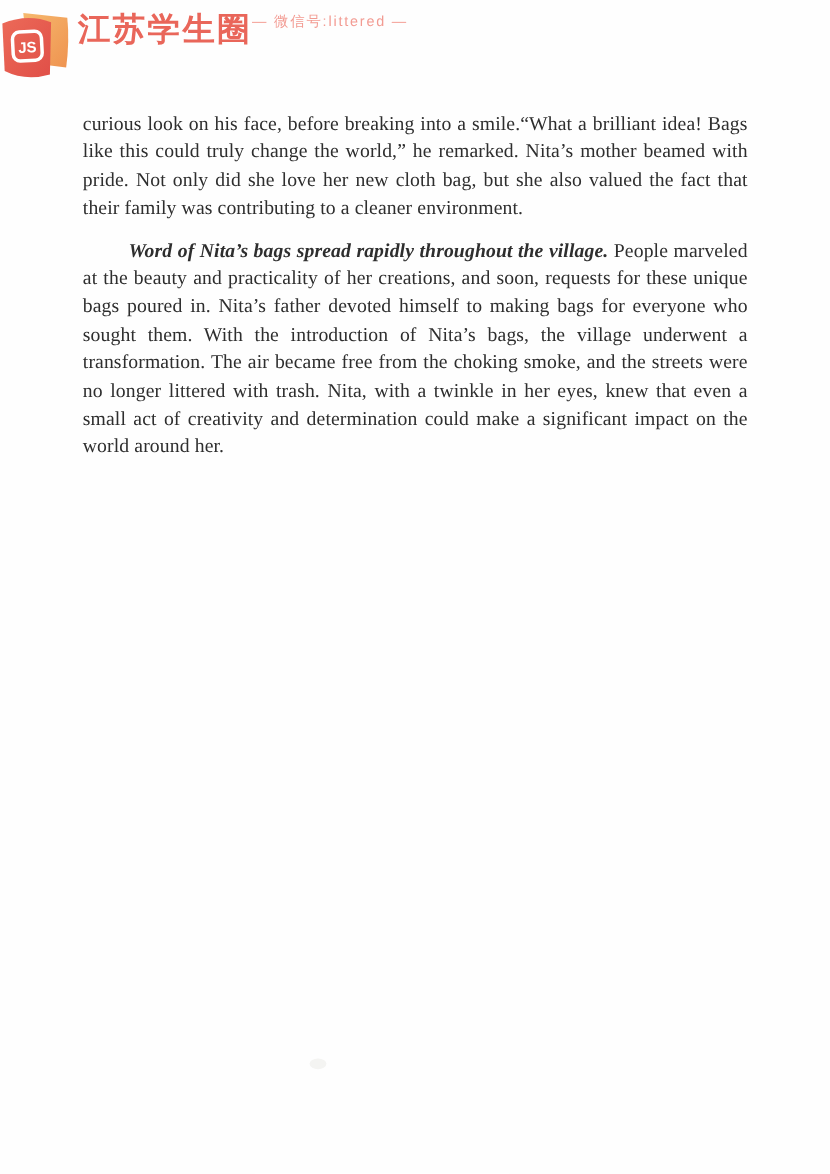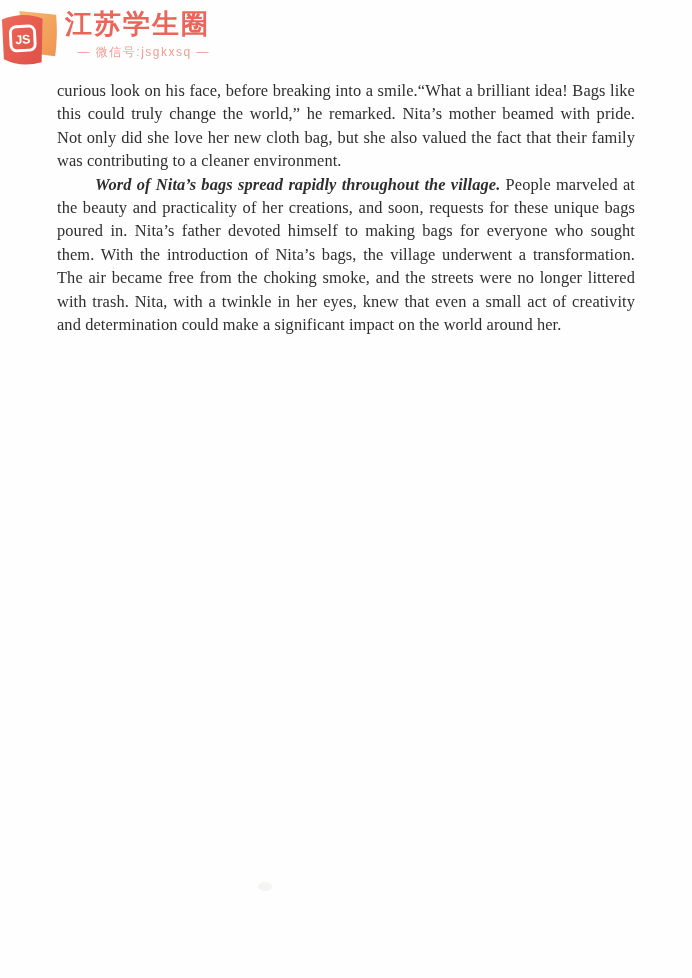--- a/index.html
+++ b/index.html
@@ -26,22 +26,21 @@
   }
   .logo-icon {
     width: 60px;
     height: 58px;
     flex: 0 0 auto;
     margin-top: 2px;
   }
   .logo-text {
     margin-left: 5px;
     display: flex;
-    flex-direction: column;
-    align-items: flex-end;
+    flex-direction: row;
   }
   .brand-title {
     font-family: "Liberation Sans", "DejaVu Sans", sans-serif;
     font-size: 27px;
     font-weight: 700;
     color: #e85a4d;
     letter-spacing: 2px;
     line-height: 1.1;
     margin-top: 4px;
     opacity: 0.92;
@@ -60,21 +59,21 @@
     position: absolute;
     left: 57px;
     top: 79px;
     width: 578px;
     font-size: 16.4px;
     line-height: 23.4px;
     color: #2e2e2e;
     text-align: justify;
     letter-spacing: 0.1px;
   }
-  .passage p { margin: 0; }
+  .passage p { margin: 12px; }
   .passage p.indented { text-indent: 38px; }
   .italic-lead { font-style: italic; font-weight: bold; }
 
   
   .smudge {
     position: absolute;
     left: 258px;
     top: 882px;
     width: 14px;
     height: 9px;
@@ -104,21 +103,21 @@
 
       <path d="M17,5 Q20,28 24,50 L20,49 Q15,26 14,6 Z" fill="#ffffff"></path>
 
       <path d="M2,12 Q24,3 44,11 L43,56 Q22,62 4,53 Z" fill="url(#frontGrad)"></path>
 
       <rect x="11" y="19" width="25" height="25" rx="6" fill="none" stroke="#ffffff" stroke-width="3" transform="rotate(-3 23 31)"></rect>
       <text x="23.5" y="37" text-anchor="middle" fill="#ffffff" font-family="Liberation Sans, DejaVu Sans, sans-serif" font-size="13" font-weight="bold" transform="rotate(-3 23 31)">JS</text>
     </svg>
     <div class="logo-text">
       <div class="brand-title">江苏学生圈</div>
-      <div class="brand-subtitle">— 微信号:jsgkxsq —</div>
+      <div class="brand-subtitle">— 微信号:littered —</div>
     </div>
   </div>
 
   <article class="passage">
     <p>curious look on his face, before breaking into a smile.“What a brilliant idea! Bags like this could truly change the world,” he remarked. Nita’s mother beamed with pride. Not only did she love her new cloth bag, but she also valued the fact that their family was contributing to a cleaner environment.</p>
     <p class="indented"><span class="italic-lead">Word of Nita’s bags spread rapidly throughout the village.</span><span> People marveled at the beauty and practicality of her creations, and soon, requests for these unique bags poured in. Nita’s father devoted himself to making bags for everyone who sought them. With the introduction of Nita’s bags, the village underwent a transformation. The air became free from the choking smoke, and the streets were no longer littered with trash. Nita, with a twinkle in her eyes, knew that even a small act of creativity and determination could make a significant impact on the world around her.</span></p>
   </article>
 
   <div class="smudge"></div>
 

